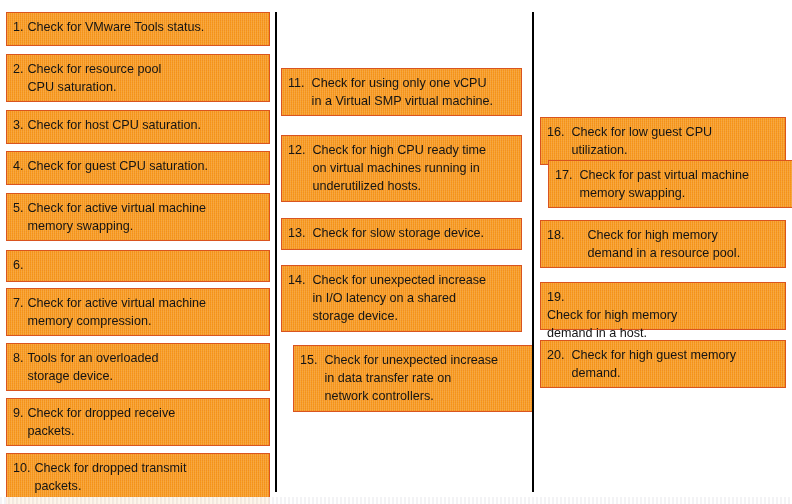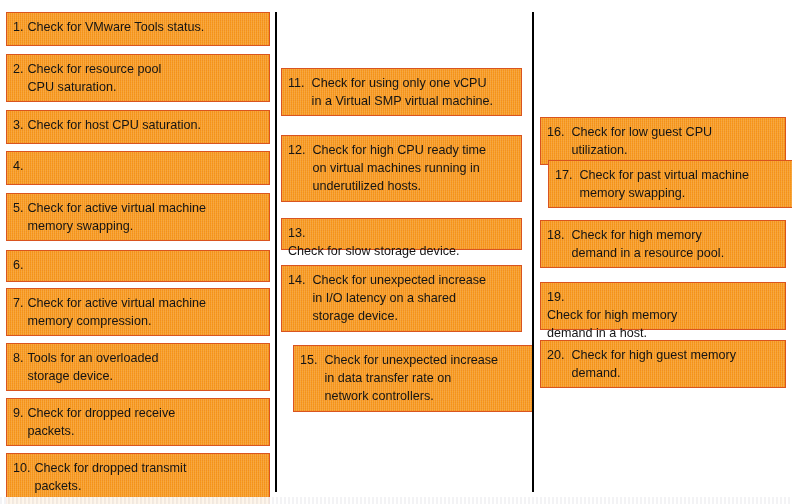--- a/index.html
+++ b/index.html
@@ -110,20 +110,21 @@
 CPU saturation.</span>
     </div>
 
     <div class="box" style="top:110px; left:0; width:264px; height:34px;">
       <span class="num">3.</span>
       <span class="txt">Check for host CPU saturation.</span>
     </div>
 
     <div class="box" style="top:151px; left:0; width:264px; height:34px;">
       <span class="num">4.</span>
+      <span class="txt">Check for guest CPU saturation.</span>
     </div>
 
     <div class="box" style="top:193px; left:0; width:264px; height:48px;">
       <span class="num">5.</span>
       <span class="txt">Check for active virtual machine
 memory swapping.</span>
     </div>
 
     <div class="box" style="top:250px; left:0; width:264px; height:32px;">
       <span class="num">6.</span>
@@ -163,21 +164,21 @@
 in a Virtual SMP virtual machine.</span>
     </div>
 
     <div class="box" style="top:135px; left:0; width:241px; height:67px;">
       <span class="num">12.</span>
       <span class="txt">Check for high CPU ready time
 on virtual machines running in
 underutilized hosts.</span>
     </div>
 
-    <div class="box" style="top:218px; left:0; width:241px; height:32px;flex-direction:column;">
+    <div class="box" style="top:218px; left:0; width:241px; height:32px;">
       <span class="num">13.</span>
       <span class="txt">Check for slow storage device.</span>
     </div>
 
     <div class="box" style="top:265px; left:0; width:241px; height:67px;">
       <span class="num">14.</span>
       <span class="txt">Check for unexpected increase
 in I/O latency on a shared
 storage device.</span>
     </div>
@@ -198,21 +199,21 @@
       <span class="txt">Check for low guest CPU
 utilization.</span>
     </div>
 
     <div class="box" style="top:160px; left:8px; width:246px; height:48px;">
       <span class="num">17.</span>
       <span class="txt">Check for past virtual machine
 memory swapping.</span>
     </div>
 
-    <div class="box" style="top:220px; left:0; width:246px; height:48px;">
+    <div class="box" style="top:220px; left:0; width:246px; height:48px;gap:16px;">
       <span class="num">18.</span>
       <span class="txt">Check for high memory
 demand in a resource pool.</span>
     </div>
 
     <div class="box" style="top:282px; left:0; width:246px; height:48px;flex-direction:column;">
       <span class="num">19.</span>
       <span class="txt">Check for high memory
 demand in a host.</span>
     </div>

